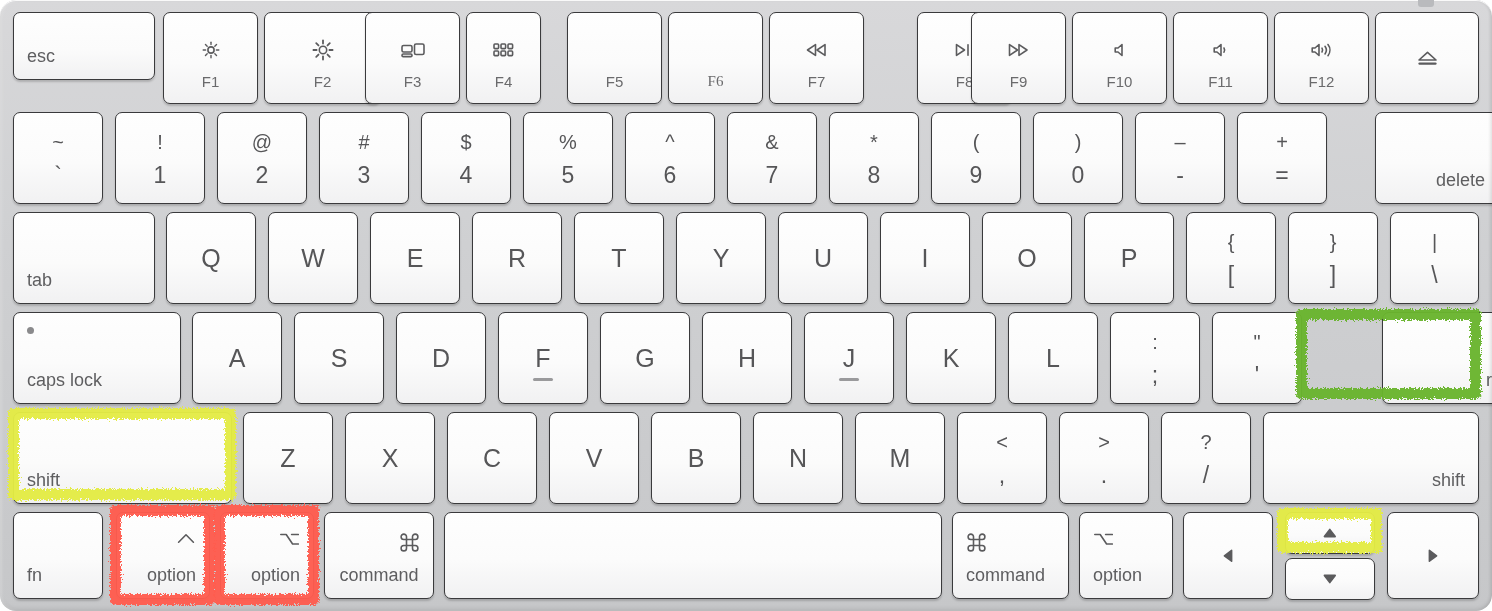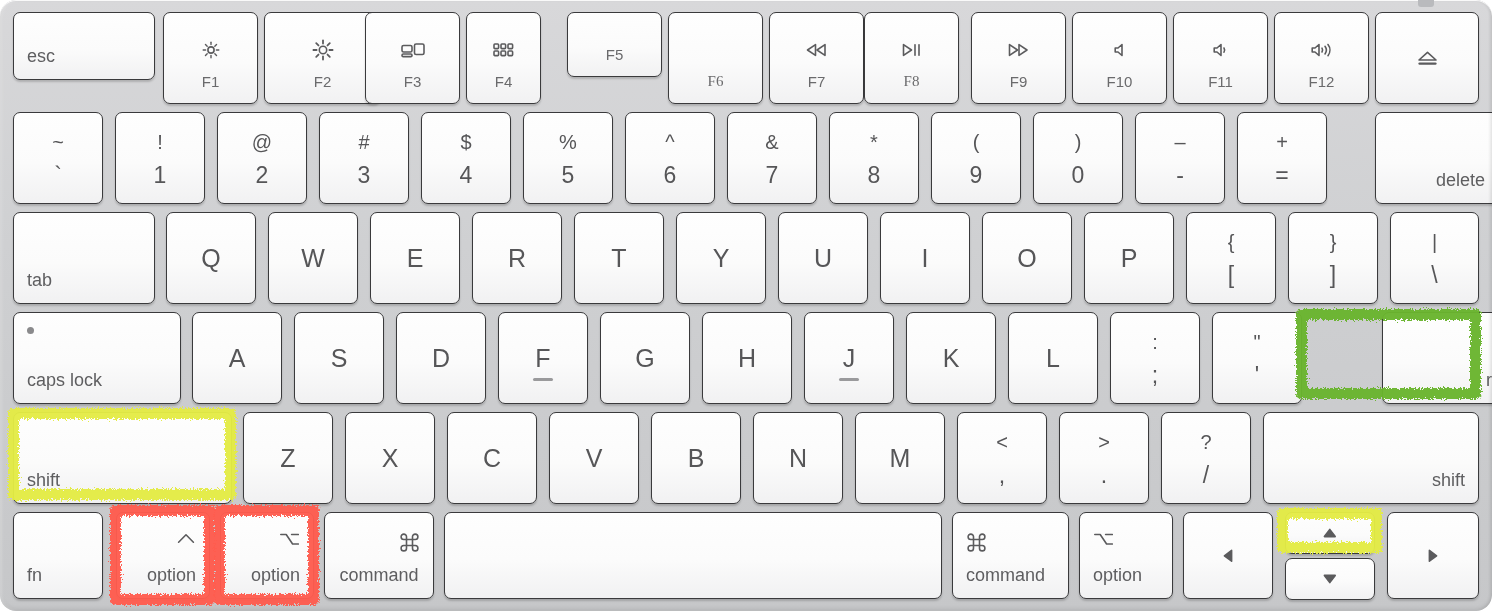--- a/index.html
+++ b/index.html
@@ -145,38 +145,38 @@
             <rect x="1" y="1" width="4.6" height="4.6" rx="0.9"></rect>
             <rect x="8" y="1" width="4.6" height="4.6" rx="0.9"></rect>
             <rect x="15" y="1" width="4.6" height="4.6" rx="0.9"></rect>
             <rect x="1" y="8" width="4.6" height="4.6" rx="0.9"></rect>
             <rect x="8" y="8" width="4.6" height="4.6" rx="0.9"></rect>
             <rect x="15" y="8" width="4.6" height="4.6" rx="0.9"></rect>
           </svg>
         </span>
         <span class="lg f-cap">F4</span>
       </div>
-      <div class="key" style="left: 567px; top: 12px; width: 95px; height: 65px;">
+      <div class="key" style="left: 567px; top: 12px; width: 95px; height: 92px;">
         <span class="lg f-icon"></span>
         <span class="lg f-cap">F5</span>
       </div>
       <div class="key" style="left: 668px; top: 12px; width: 95px; height: 92px; font-family: Liberation Serif, serif;">
         <span class="lg f-icon"></span>
         <span class="lg f-cap">F6</span>
       </div>
       <div class="key" style="left: 769px; top: 12px; width: 95px; height: 92px;">
         <span class="lg f-icon" style="display: flex; align-items: center; justify-content: center;">
           <svg width="21" height="14" viewBox="0 0 21 14" fill="none" stroke="#5b5b5d" stroke-width="1.6" stroke-linecap="round" stroke-linejoin="round">
             <path d="M9.5 1.6 L1.5 7 L9.5 12.4 Z"></path>
             <path d="M19 1.6 L11 7 L19 12.4 Z"></path>
           </svg>
         </span>
         <span class="lg f-cap">F7</span>
       </div>
-      <div class="key" style="left: 864px; top: 12px; width: 95px; height: 92px; font-family: Liberation Serif, serif;">
+      <div class="key" style="left: 917px; top: 12px; width: 95px; height: 92px;">
         <span class="lg f-icon" style="display: flex; align-items: center; justify-content: center;">
           <svg width="20" height="14" viewBox="0 0 20 14" fill="none" stroke="#5b5b5d" stroke-width="1.6" stroke-linecap="round" stroke-linejoin="round">
             <path d="M1.5 1.6 L9.5 7 L1.5 12.4 Z"></path>
             <line x1="13" y1="1.8" x2="13" y2="12.2"></line>
             <line x1="17" y1="1.8" x2="17" y2="12.2"></line>
           </svg>
         </span>
         <span class="lg f-cap">F8</span>
       </div>
       <div class="key" style="left: 971px; top: 12px; width: 95px; height: 92px;">

